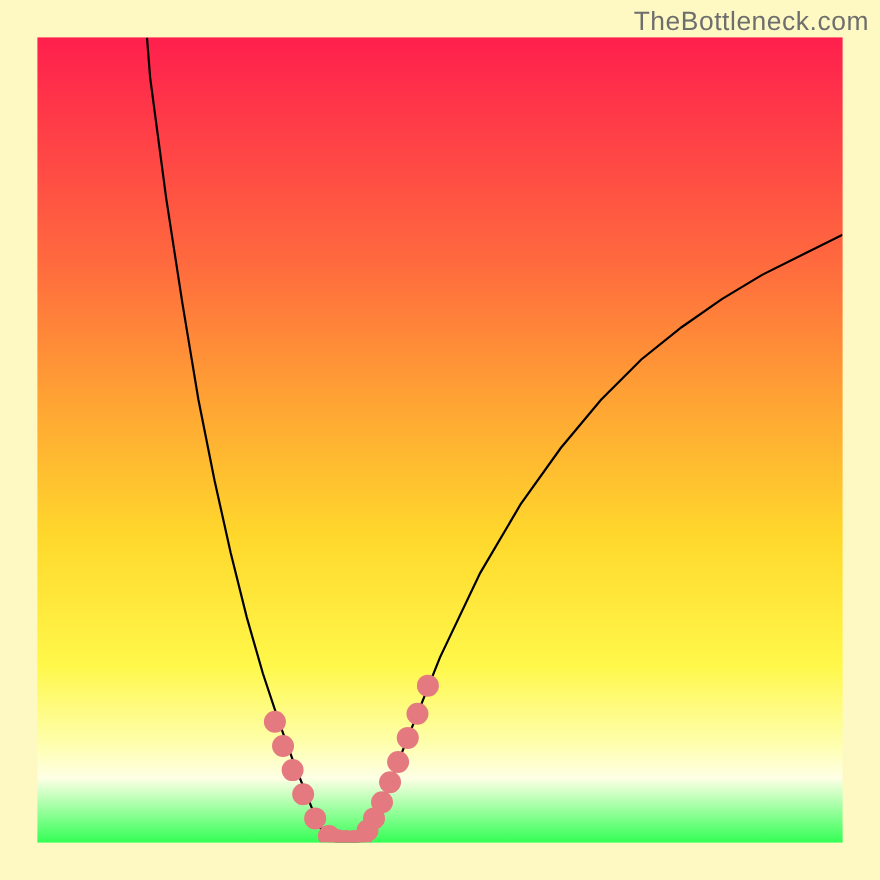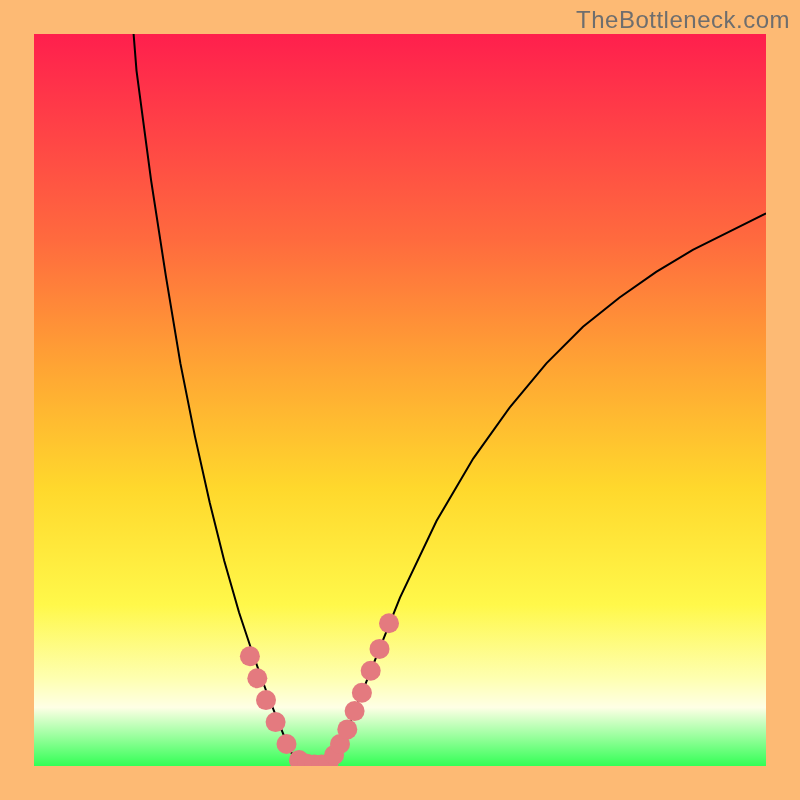--- a/index.html
+++ b/index.html
@@ -7,21 +7,21 @@
     padding: 0;
     width: 800px;
     height: 800px;
     background: #000;
     font-family: Arial, Helvetica, sans-serif;
   }
   .frame {
     position: relative;
     width: 800px;
     height: 800px;
-    background: #fdba74;
+    background: #fef9c3;
   }
   .watermark {
     position: absolute;
     top: 6px;
     right: 10px;
     color: #6e6e6e;
     font-size: 24px;
     font-weight: 500;
     letter-spacing: 0.5px;
   }

